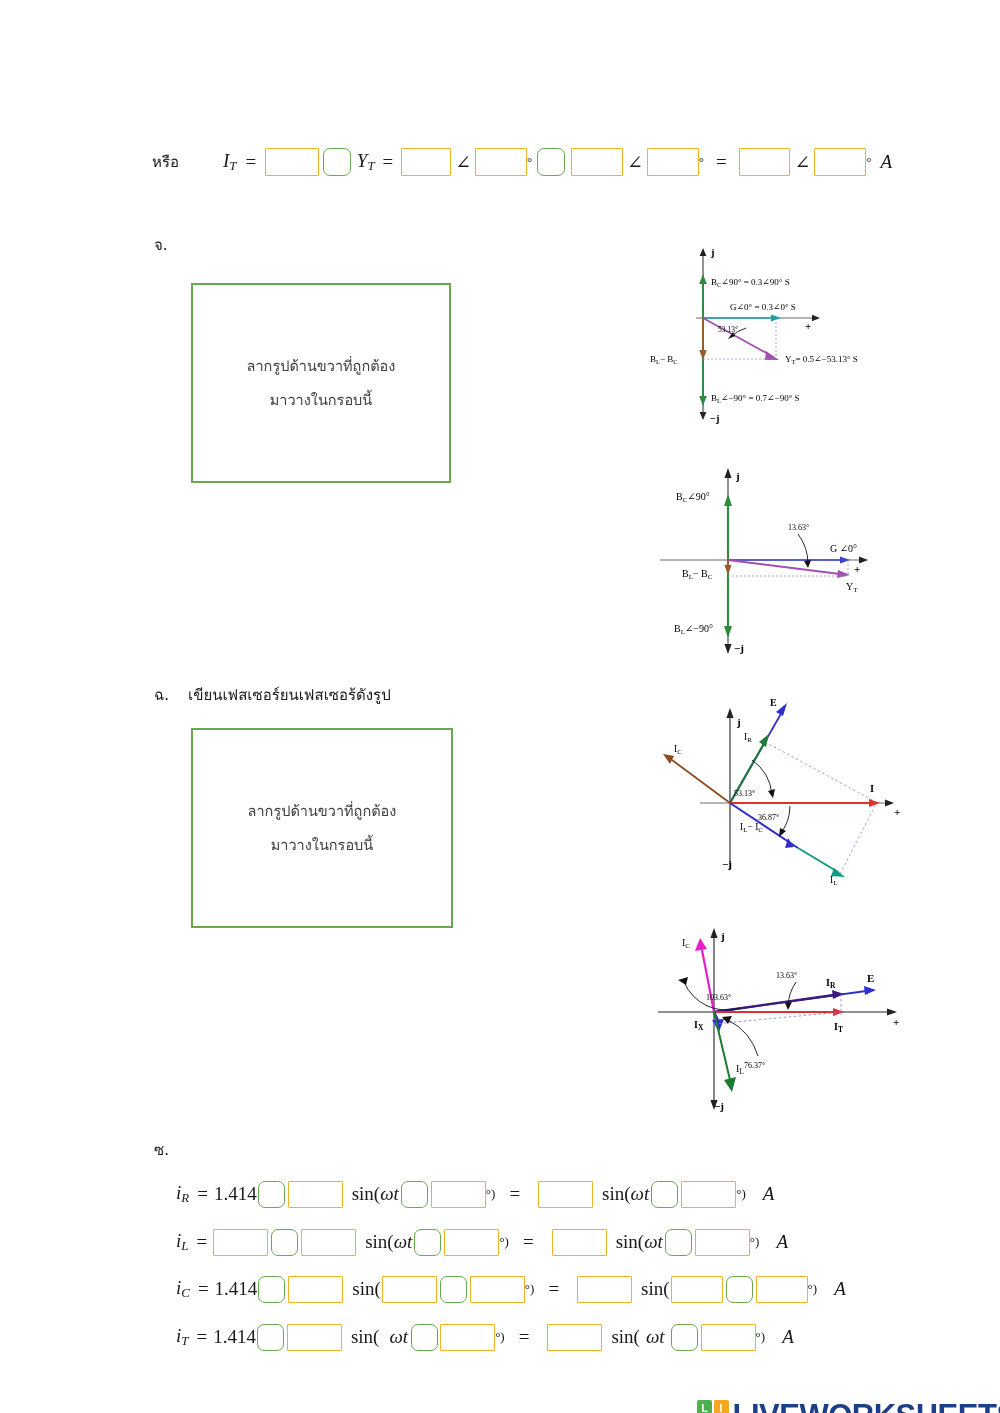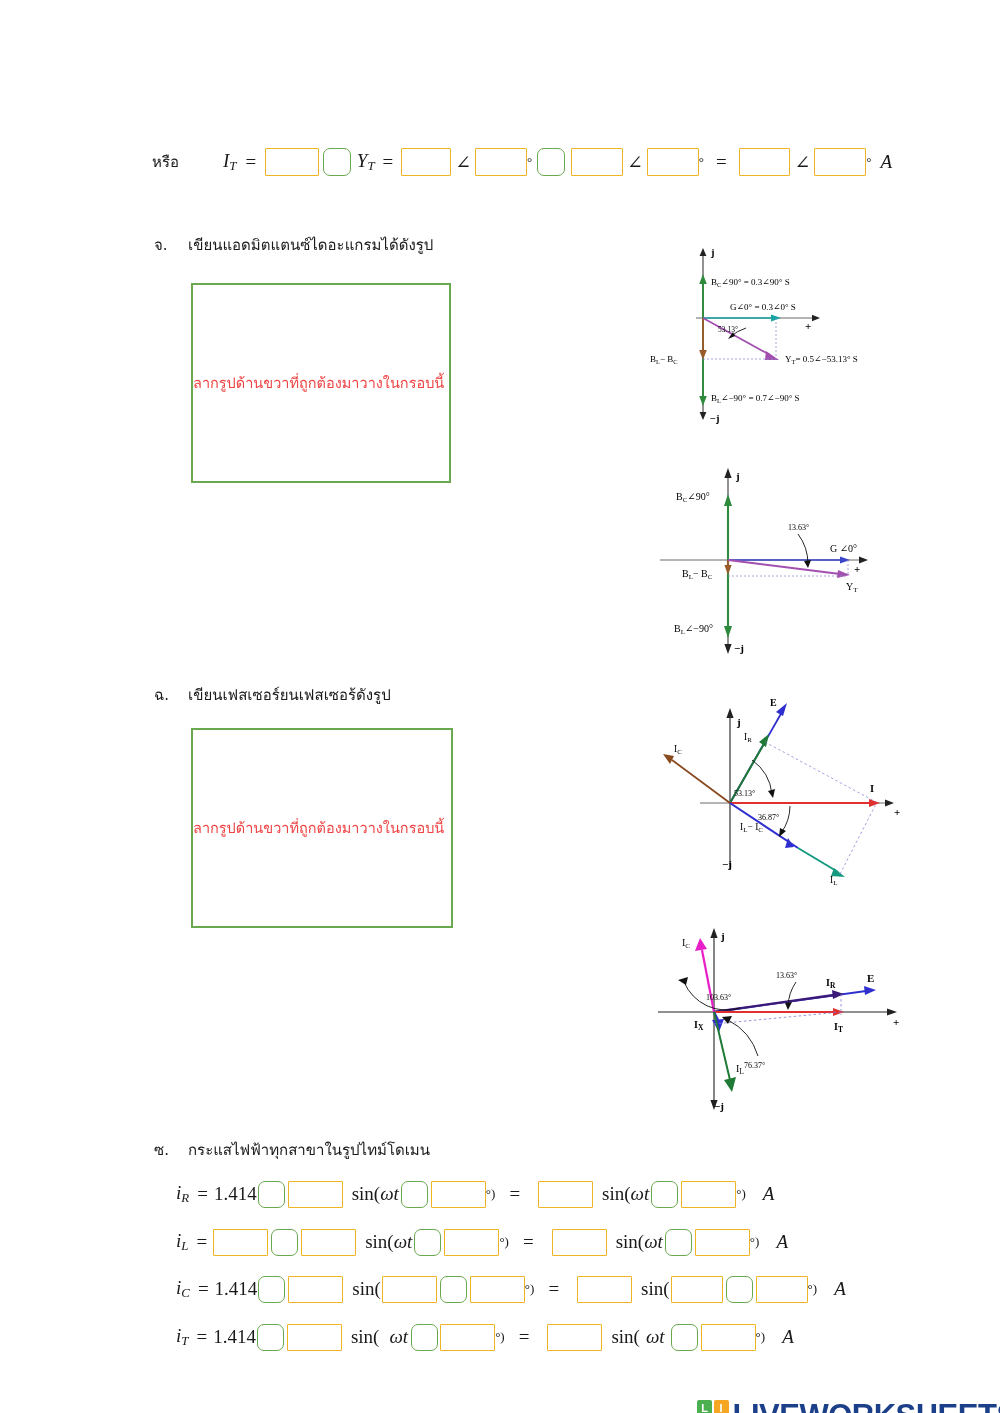--- a/index.html
+++ b/index.html
@@ -30,22 +30,22 @@
   .sect{position:absolute;display:flex;align-items:flex-start;}
   .sect .mark{
     font-family:"DejaVu Sans","Liberation Sans",sans-serif;font-size:15px;
     width:34px;flex:0 0 34px;
   }
   .sect .txt{font-family:"DejaVu Sans","Liberation Sans",sans-serif;font-size:15px;}
 
   
   .dropzone{
     position:absolute;border:2px solid #6aa84f;background:#fff;
-    display:flex;flex-direction:row;align-items:center;
-    font-family:"DejaVu Sans","Liberation Sans",sans-serif;font-size:14.5px;color:#ef4444;
+    display:flex;flex-direction:column;align-items:center;justify-content:center;
+    font-family:"DejaVu Sans","Liberation Sans",sans-serif;font-size:14.5px;color:#404040;
   }
   .dropzone span{display:block;line-height:2.35;}
 
   
   .diagram{position:absolute;}
 
   
   .eqrow{
     position:absolute;left:176px;height:40px;display:flex;align-items:center;
     white-space:nowrap;font-size:19px;
@@ -104,21 +104,20 @@
 
     <span class="bx bx-y" style="width:52px;height:26px;"></span>
     <span class="mathop" style="margin:0 4px;">∠</span>
     <span class="bx bx-y" style="width:52px;height:26px;"></span>
     <span class="deg">°</span>
     <span class="mathsym" style="margin-left:9px;">A</span>
   </div>
 
   <div class="sect" style="left:154px;top:205px;">
     <span class="mark">จ.</span>
-    <span class="txt">เขียนแอดมิตแตนซ์ไดอะแกรมได้ดังรูป</span>
   </div>
 
   <div class="dropzone" style="left:191px;top:255px;width:256px;height:196px;">
     <span>ลากรูปด้านขวาที่ถูกต้อง</span>
     <span>มาวางในกรอบนี้</span>
   </div>
 
   <div class="diagram" style="left:648px;top:212px;">
     <svg width="275" height="185" viewBox="0 0 275 185">
 
@@ -306,21 +305,20 @@
       <polygon points="140,90 144,82 137,83" fill="#111"></polygon>
       <text x="128" y="58" font-size="8" class="dlbl">13.63°</text>
       <path d="M 110 136 A 60 60 0 0 0 80 100" fill="none" stroke="#111" stroke-width="0.9"></path>
       <polygon points="74,97 84,96 80,104" fill="#111"></polygon>
       <text x="96" y="148" font-size="8" class="dlbl">76.37°</text>
     </svg>
   </div>
 
   <div class="sect" style="left:154px;top:1110px;">
     <span class="mark">ซ.</span>
-    <span class="txt">กระแสไฟฟ้าทุกสาขาในรูปไทม์โดเมน</span>
   </div>
 
   <div class="eqrow" style="top:1146px;">
     <span class="lbl">i<span class="sub">R</span></span>
     <span class="op">=</span>
     <span class="num">1.414</span>
     <span class="bx bx-g" style="width:25px;height:25px;"></span>
     <span class="bx bx-y" style="width:53px;height:25px;margin-left:3px;"></span>
     <span class="fn"><span>sin(</span><span class="wt">ωt</span></span>
     <span class="bx bx-g" style="width:25px;height:25px;margin-left:2px;"></span>

